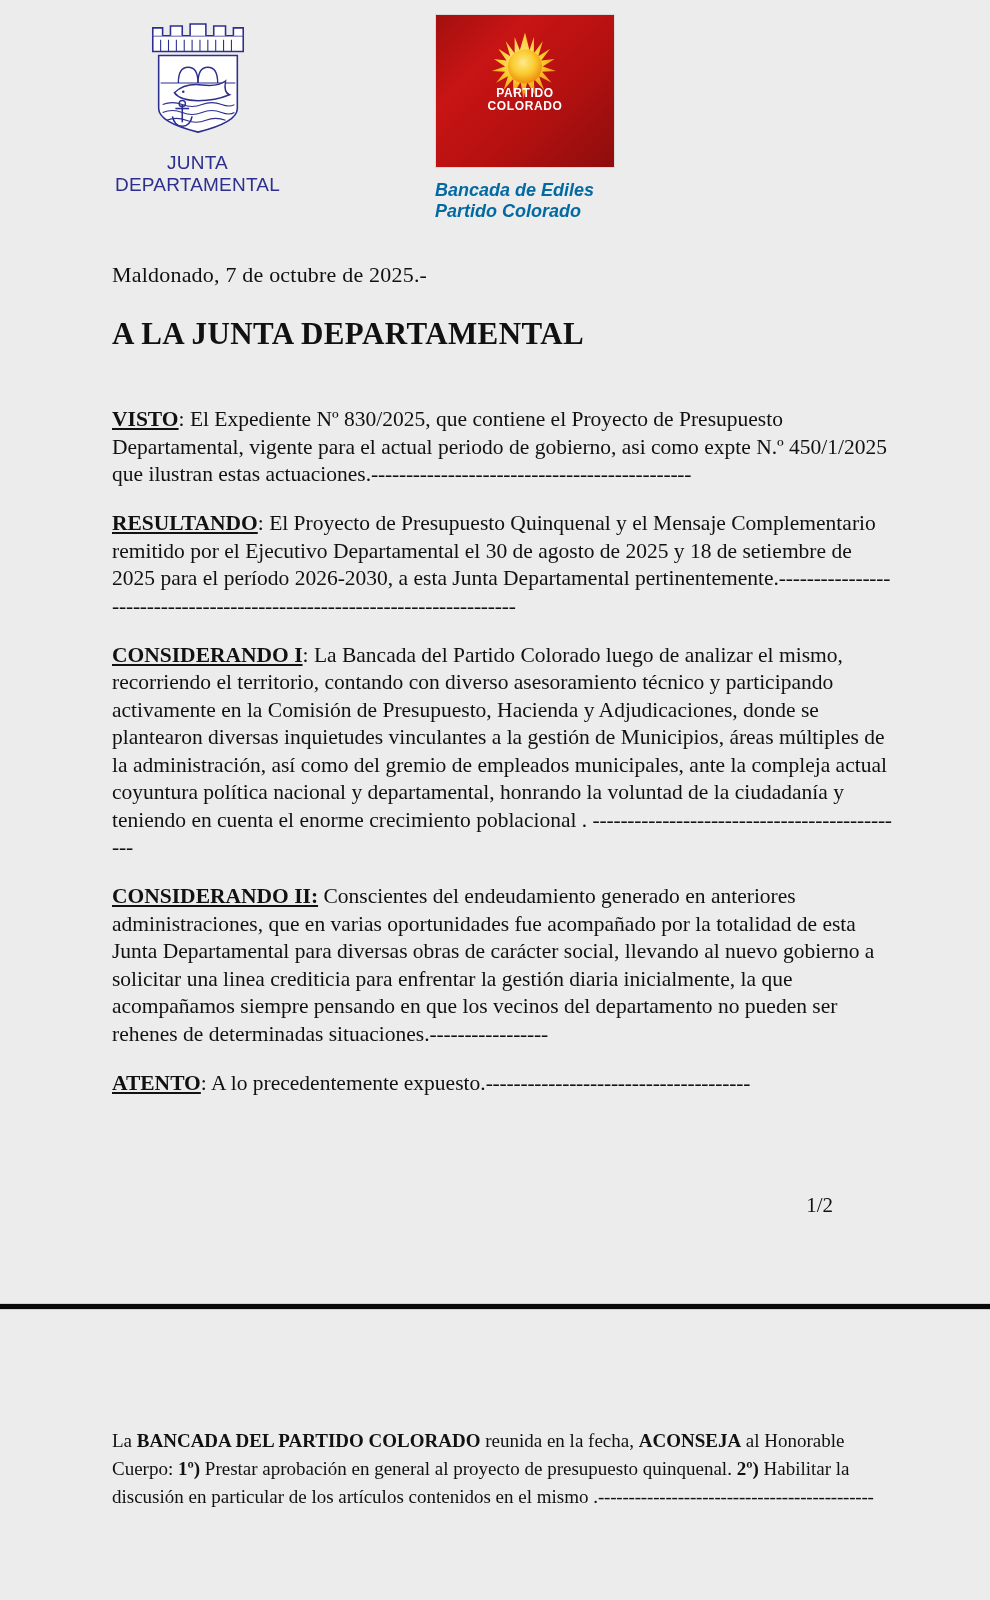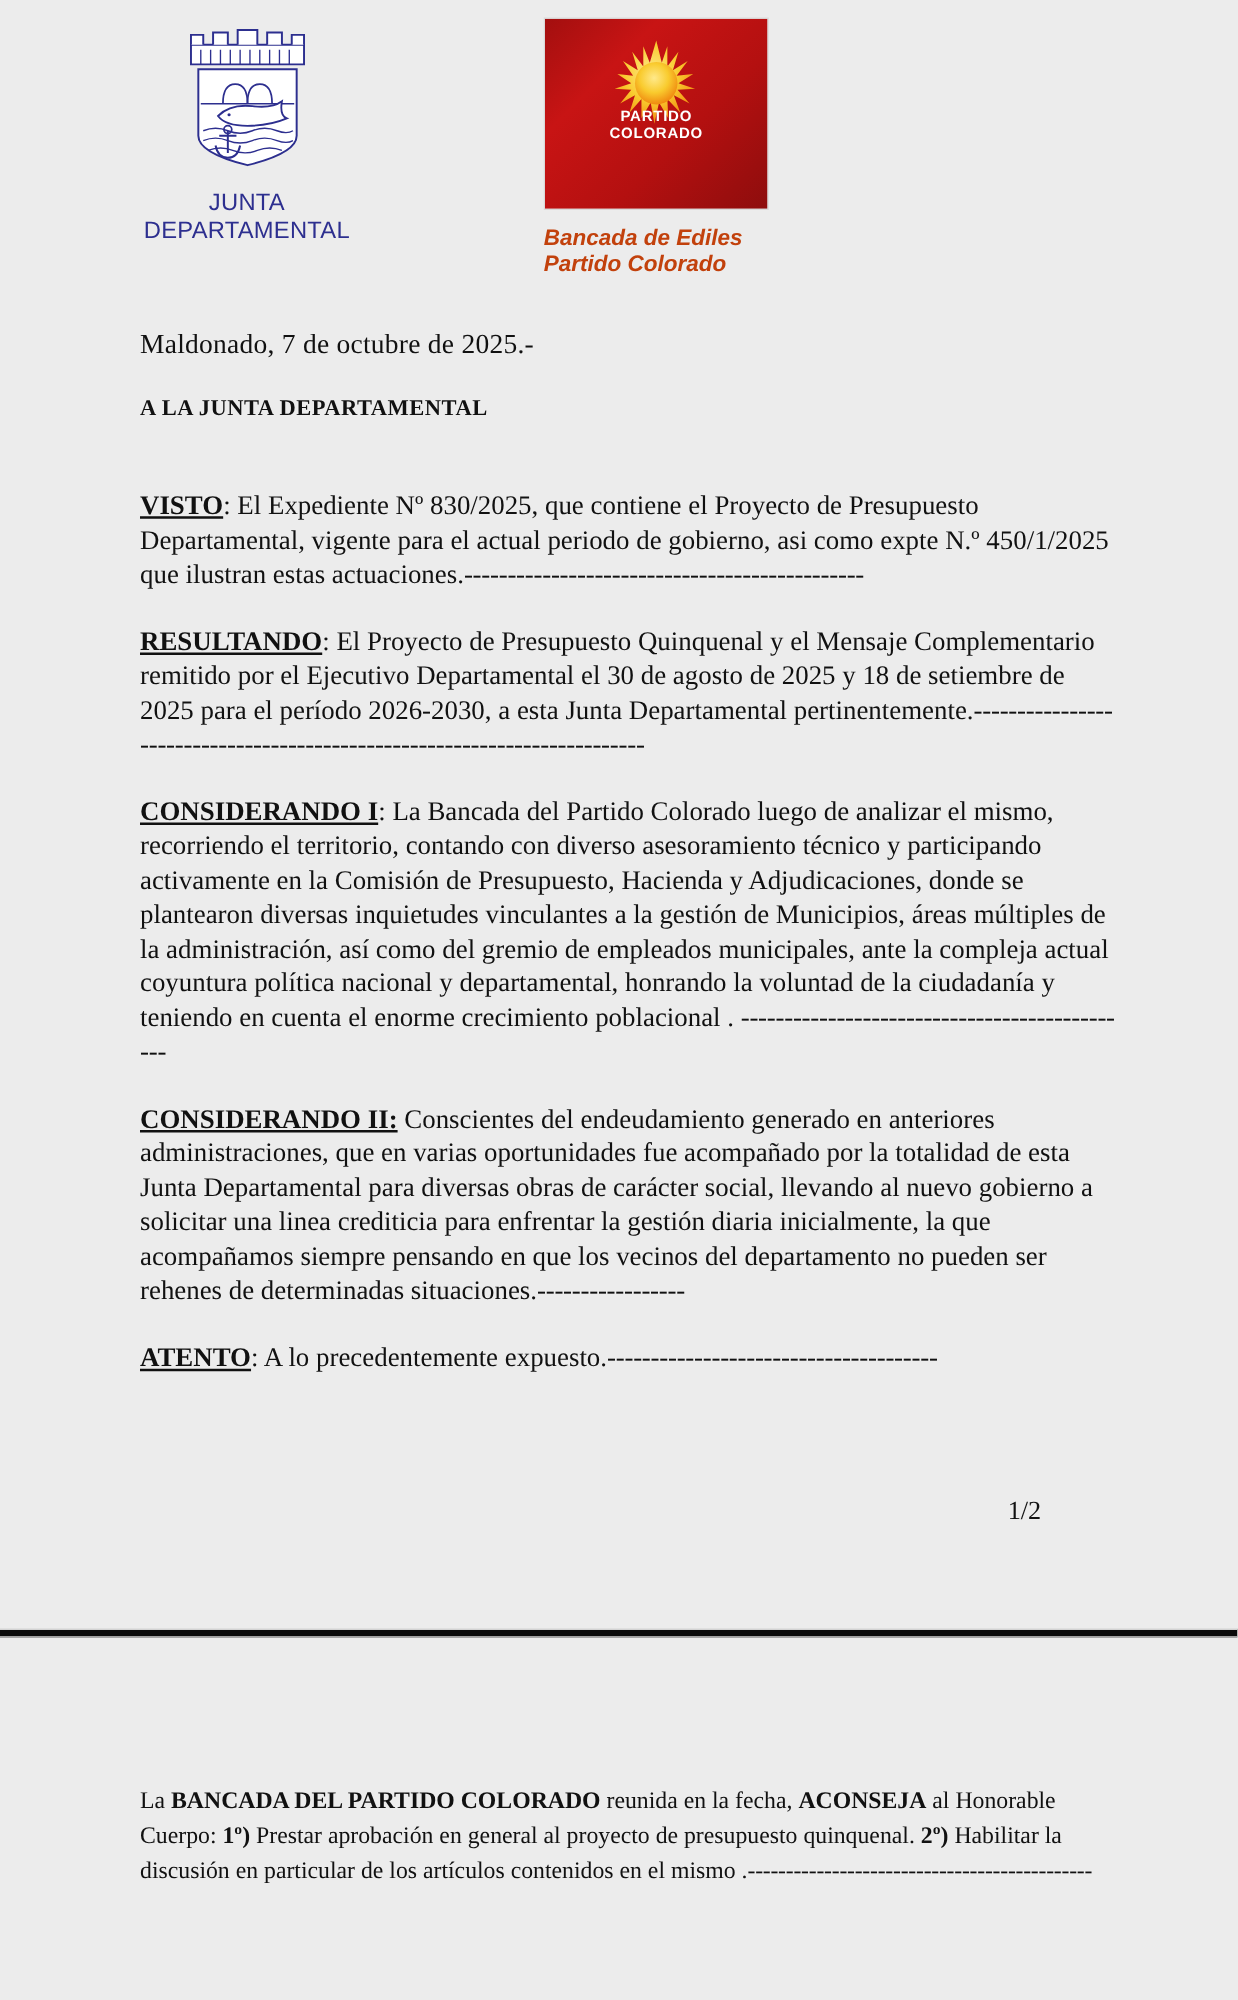--- a/index.html
+++ b/index.html
@@ -89,44 +89,44 @@
     letter-spacing: 0.6px;
     white-space: pre-line;
   }
   .party-caption {
     margin-top: 12px;
     font-family: "Liberation Sans", sans-serif;
     font-weight: bold;
     font-style: italic;
     font-size: 18px;
     line-height: 21px;
-    color: #c2410c;
+    color: #0369a1;
     white-space: pre-line;
   }
 
   
   .doc-body {
     padding: 0 95px 0 112px;
   }
   .date-line {
     font-size: 22px;
     margin-top: 12px;
     padding-right: 2px;
     letter-spacing: 0.2px;
   }
   .main-title {
-    font-size: 18px;
+    font-size: 31px;
     font-weight: bold;
     letter-spacing: 0.4px;
     margin-top: 28px;
   }
   .para {
     font-size: 21.5px;
     line-height: 27.5px;
-    margin-top: 26px;
+    margin-top: 12px;
     text-align: left;
   }
   .para:first-of-type { margin-top: 0; }
   .para .lead {
     font-weight: bold;
     text-decoration: underline;
     text-underline-offset: 2px;
   }
   .spacer-visto { height: 54px; }
   .page-number {

